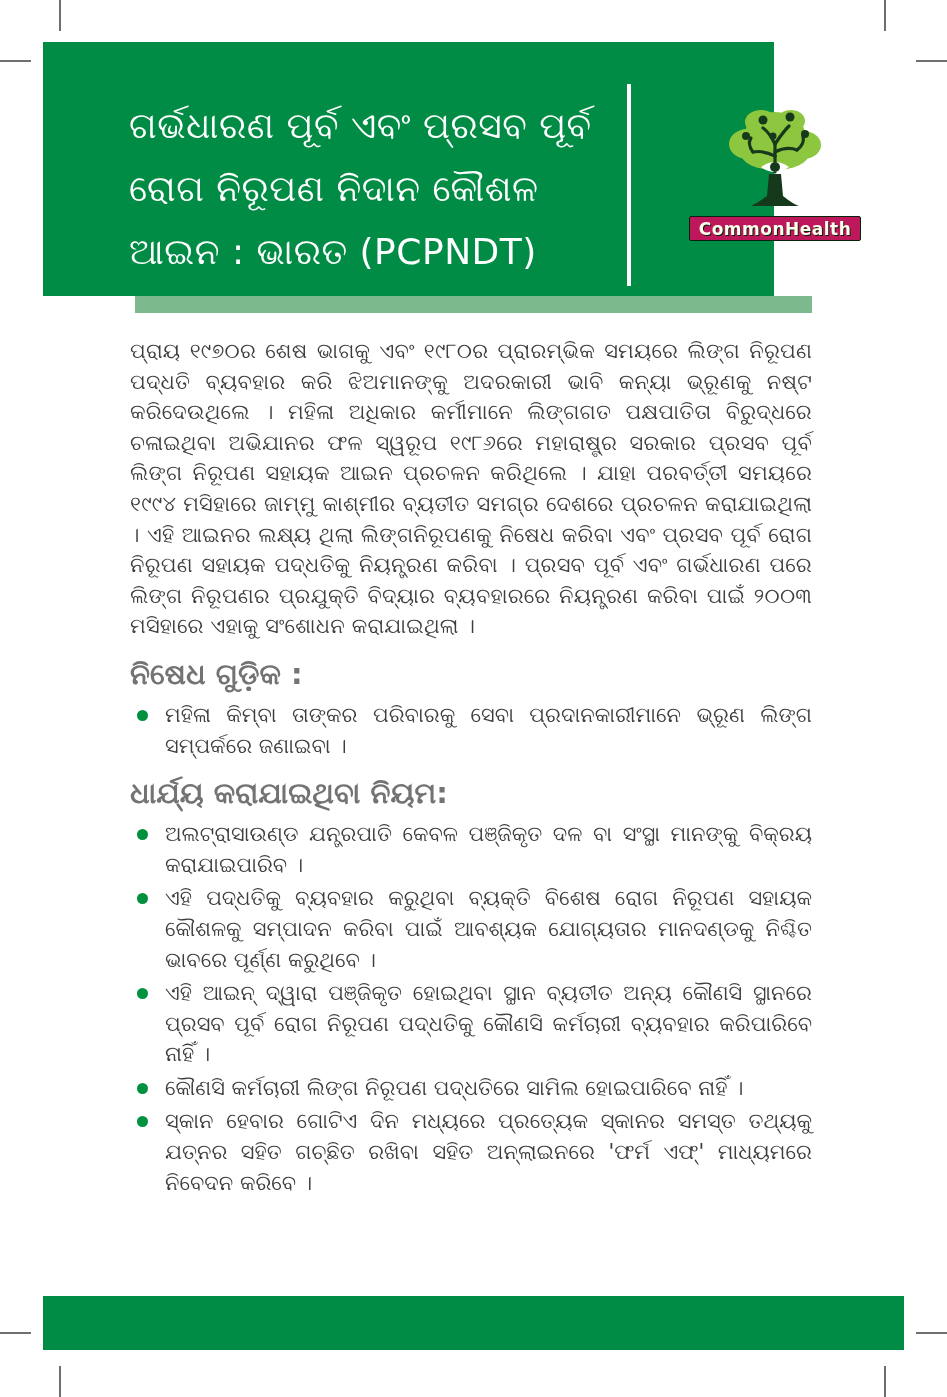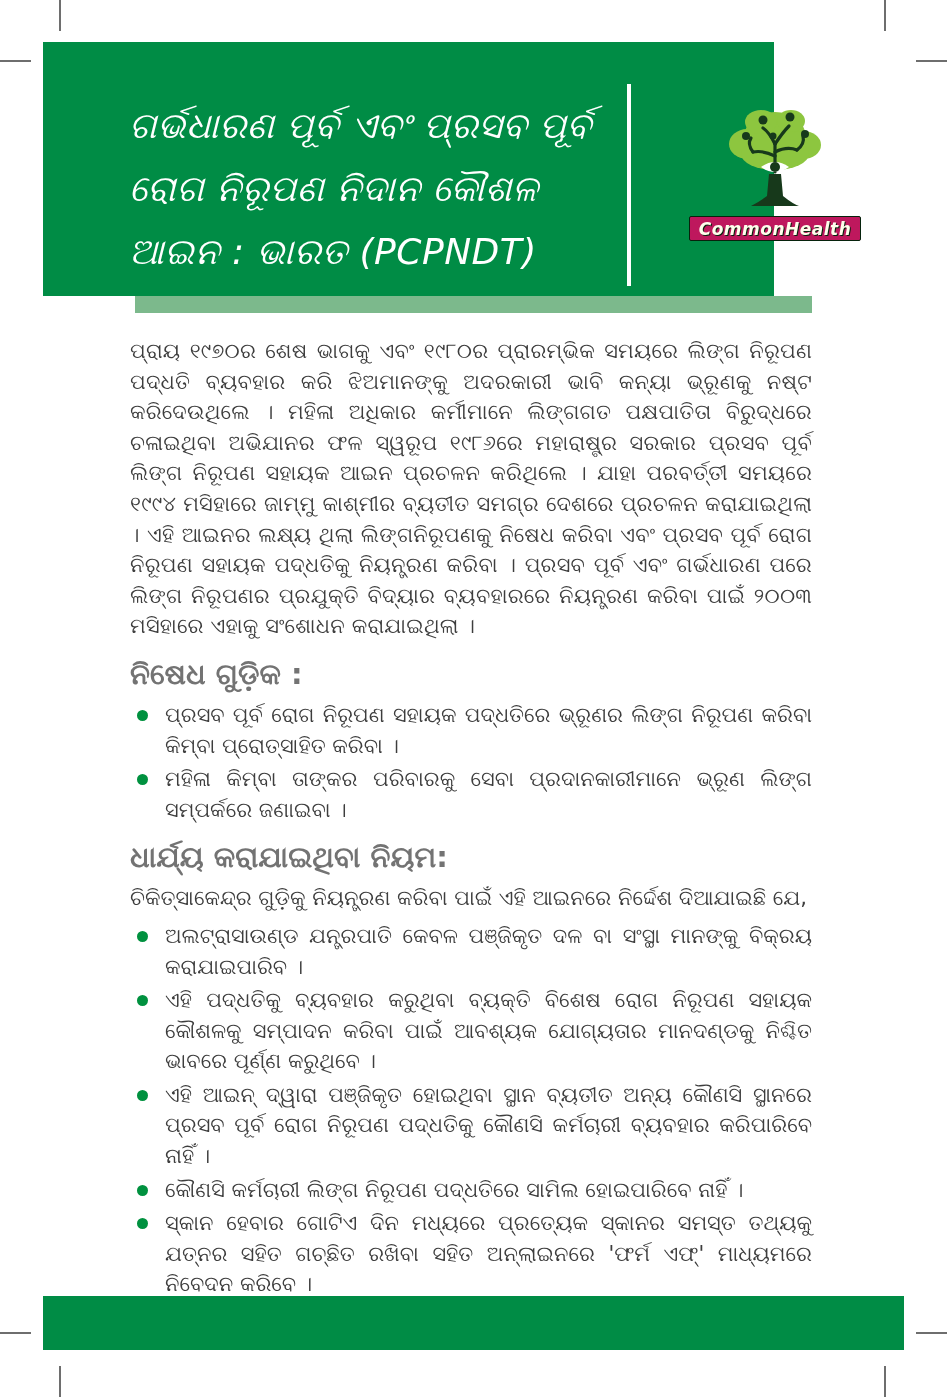--- a/index.html
+++ b/index.html
@@ -16,21 +16,20 @@
   .crop { position: absolute; background: #6e6e6e; }
   .crop.v { width: 2px; height: 31px; }
   .crop.h { width: 31px; height: 2px; }
 
   
   .banner {
     position: absolute;
     left: 43px; top: 42px;
     width: 731px; height: 254px;
     background: #008C45;
-    font-style: italic;
   }
   .banner-title {
     position: absolute;
     left: 86px; top: 52px;
     width: 500px;
     color: #ffffff;
     font-size: 36px;
     line-height: 63px;
     font-weight: 500;
     letter-spacing: 0.5px;
@@ -178,30 +177,25 @@
 
 <div class="sub-strip"></div>
 
 <div class="content">
   <p class="lead">ପ୍ରାୟ ୧୯୭୦ର ଶେଷ ଭାଗକୁ ଏବଂ ୧୯୮୦ର ପ୍ରାରମ୍ଭିକ ସମୟରେ ଲିଙ୍ଗ ନିରୂପଣ ପଦ୍ଧତି ବ୍ୟବହାର କରି ଝିଅମାନଙ୍କୁ ଅଦରକାରୀ ଭାବି କନ୍ୟା ଭ୍ରୂଣକୁ ନଷ୍ଟ କରିଦେଉଥିଲେ । ମହିଳା ଅଧିକାର କର୍ମୀମାନେ ଲିଙ୍ଗଗତ ପକ୍ଷପାତିତା ବିରୁଦ୍ଧରେ ଚଳାଇଥିବା ଅଭିଯାନର ଫଳ ସ୍ୱରୂପ ୧୯୮୬ରେ ମହାରାଷ୍ଟ୍ର ସରକାର ପ୍ରସବ ପୂର୍ବ ଲିଙ୍ଗ ନିରୂପଣ ସହାୟକ ଆଇନ ପ୍ରଚଳନ କରିଥିଲେ । ଯାହା ପରବର୍ତ୍ତୀ ସମୟରେ ୧୯୯୪ ମସିହାରେ ଜାମ୍ମୁ କାଶ୍ମୀର ବ୍ୟତୀତ ସମଗ୍ର ଦେଶରେ ପ୍ରଚଳନ କରାଯାଇଥିଲା । ଏହି ଆଇନର ଲକ୍ଷ୍ୟ ଥିଲା ଲିଙ୍ଗନିରୂପଣକୁ ନିଷେଧ କରିବା ଏବଂ ପ୍ରସବ ପୂର୍ବ ରୋଗ ନିରୂପଣ ସହାୟକ ପଦ୍ଧତିକୁ ନିୟନ୍ତ୍ରଣ କରିବା । ପ୍ରସବ ପୂର୍ବ ଏବଂ ଗର୍ଭଧାରଣ ପରେ ଲିଙ୍ଗ ନିରୂପଣର ପ୍ରଯୁକ୍ତି ବିଦ୍ୟାର ବ୍ୟବହାରରେ ନିୟନ୍ତ୍ରଣ କରିବା ପାଇଁ ୨୦୦୩ ମସିହାରେ ଏହାକୁ ସଂଶୋଧନ କରାଯାଇଥିଲା ।</p>
 
   <h2 class="section-heading">ନିଷେଧ ଗୁଡ଼ିକ :</h2>
   <ul class="bullet-list">
     <li>
       <span class="dot"></span>
-      <span class="bullet-text">ପ୍ରସବ ପୂର୍ବ ରୋଗ ନିରୂପଣ ସହାୟକ ପଦ୍ଧତିରେ ଭ୍ରୂଣର ଲିଙ୍ଗ ନିରୂପଣ କରିବା କିମ୍ବା ପ୍ରୋତ୍ସାହିତ କରିବା ।</span>
-    </li>
-    <li>
-      <span class="dot"></span>
       <span class="bullet-text">ମହିଳା କିମ୍ବା ତାଙ୍କର ପରିବାରକୁ ସେବା ପ୍ରଦାନକାରୀମାନେ ଭ୍ରୂଣ ଲିଙ୍ଗ ସମ୍ପର୍କରେ ଜଣାଇବା ।</span>
     </li>
   </ul>
 
   <h2 class="section-heading">ଧାର୍ଯ୍ୟ କରାଯାଇଥିବା ନିୟମ:</h2>
-  <p class="section-intro">ଚିକିତ୍ସାକେନ୍ଦ୍ର ଗୁଡ଼ିକୁ ନିୟନ୍ତ୍ରଣ କରିବା ପାଇଁ ଏହି ଆଇନରେ ନିର୍ଦ୍ଦେଶ ଦିଆଯାଇଛି ଯେ,</p>
   <ul class="bullet-list">
     <li>
       <span class="dot"></span>
       <span class="bullet-text">ଅଲଟ୍ରାସାଉଣ୍ଡ ଯନ୍ତ୍ରପାତି କେବଳ ପଞ୍ଜିକୃତ ଦଳ ବା ସଂସ୍ଥା ମାନଙ୍କୁ ବିକ୍ରୟ କରାଯାଇପାରିବ ।</span>
     </li>
     <li>
       <span class="dot"></span>
       <span class="bullet-text">ଏହି ପଦ୍ଧତିକୁ ବ୍ୟବହାର କରୁଥିବା ବ୍ୟକ୍ତି ବିଶେଷ ରୋଗ ନିରୂପଣ ସହାୟକ କୌଶଳକୁ ସମ୍ପାଦନ କରିବା ପାଇଁ ଆବଶ୍ୟକ ଯୋଗ୍ୟତାର ମାନଦଣ୍ଡକୁ ନିଶ୍ଚିତ ଭାବରେ ପୂର୍ଣ୍ଣ କରୁଥିବେ ।</span>
     </li>
     <li>

